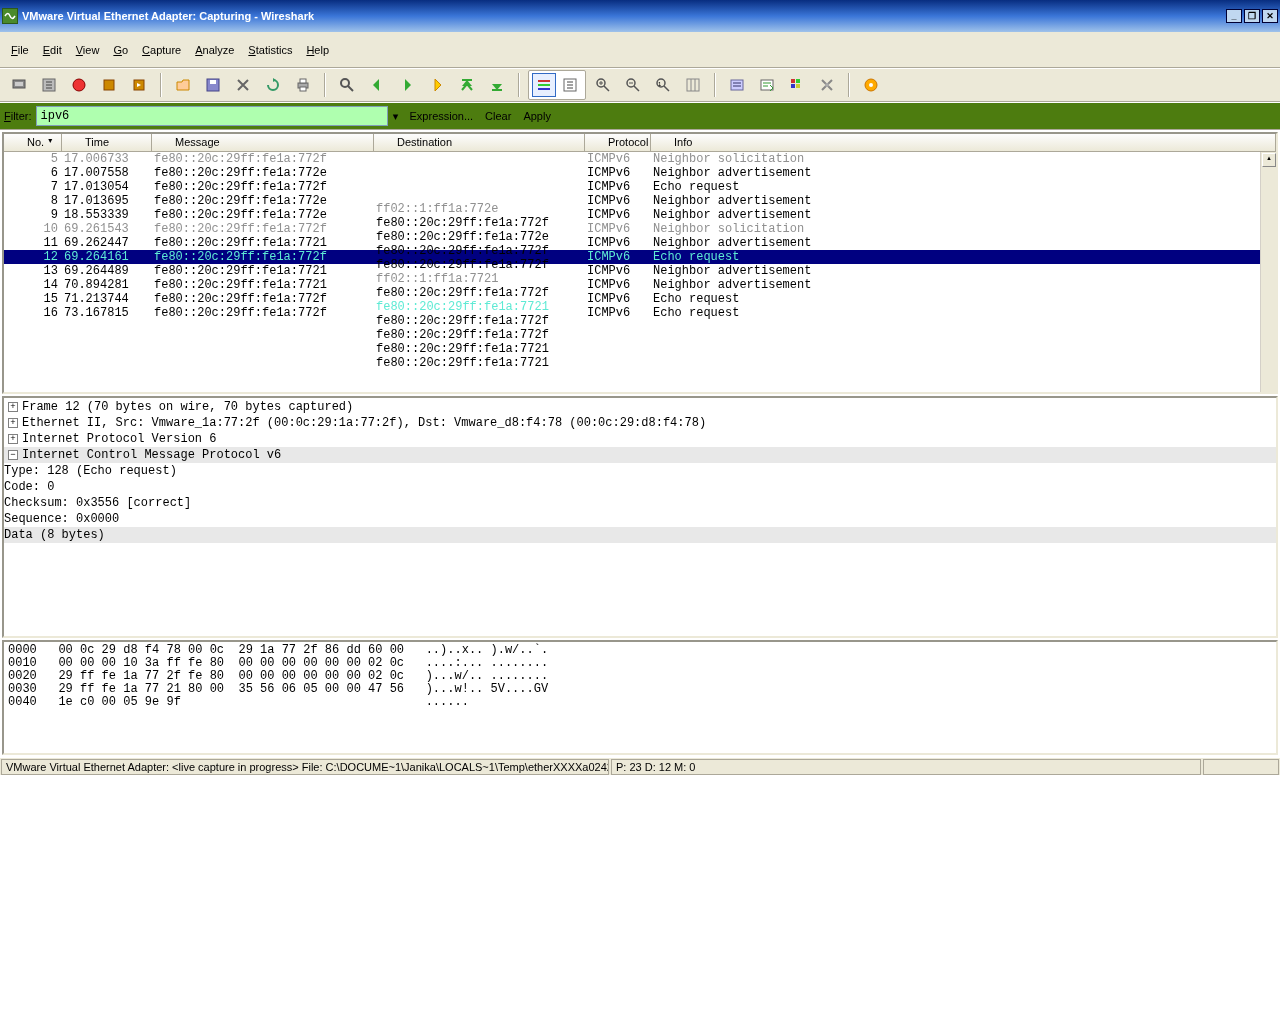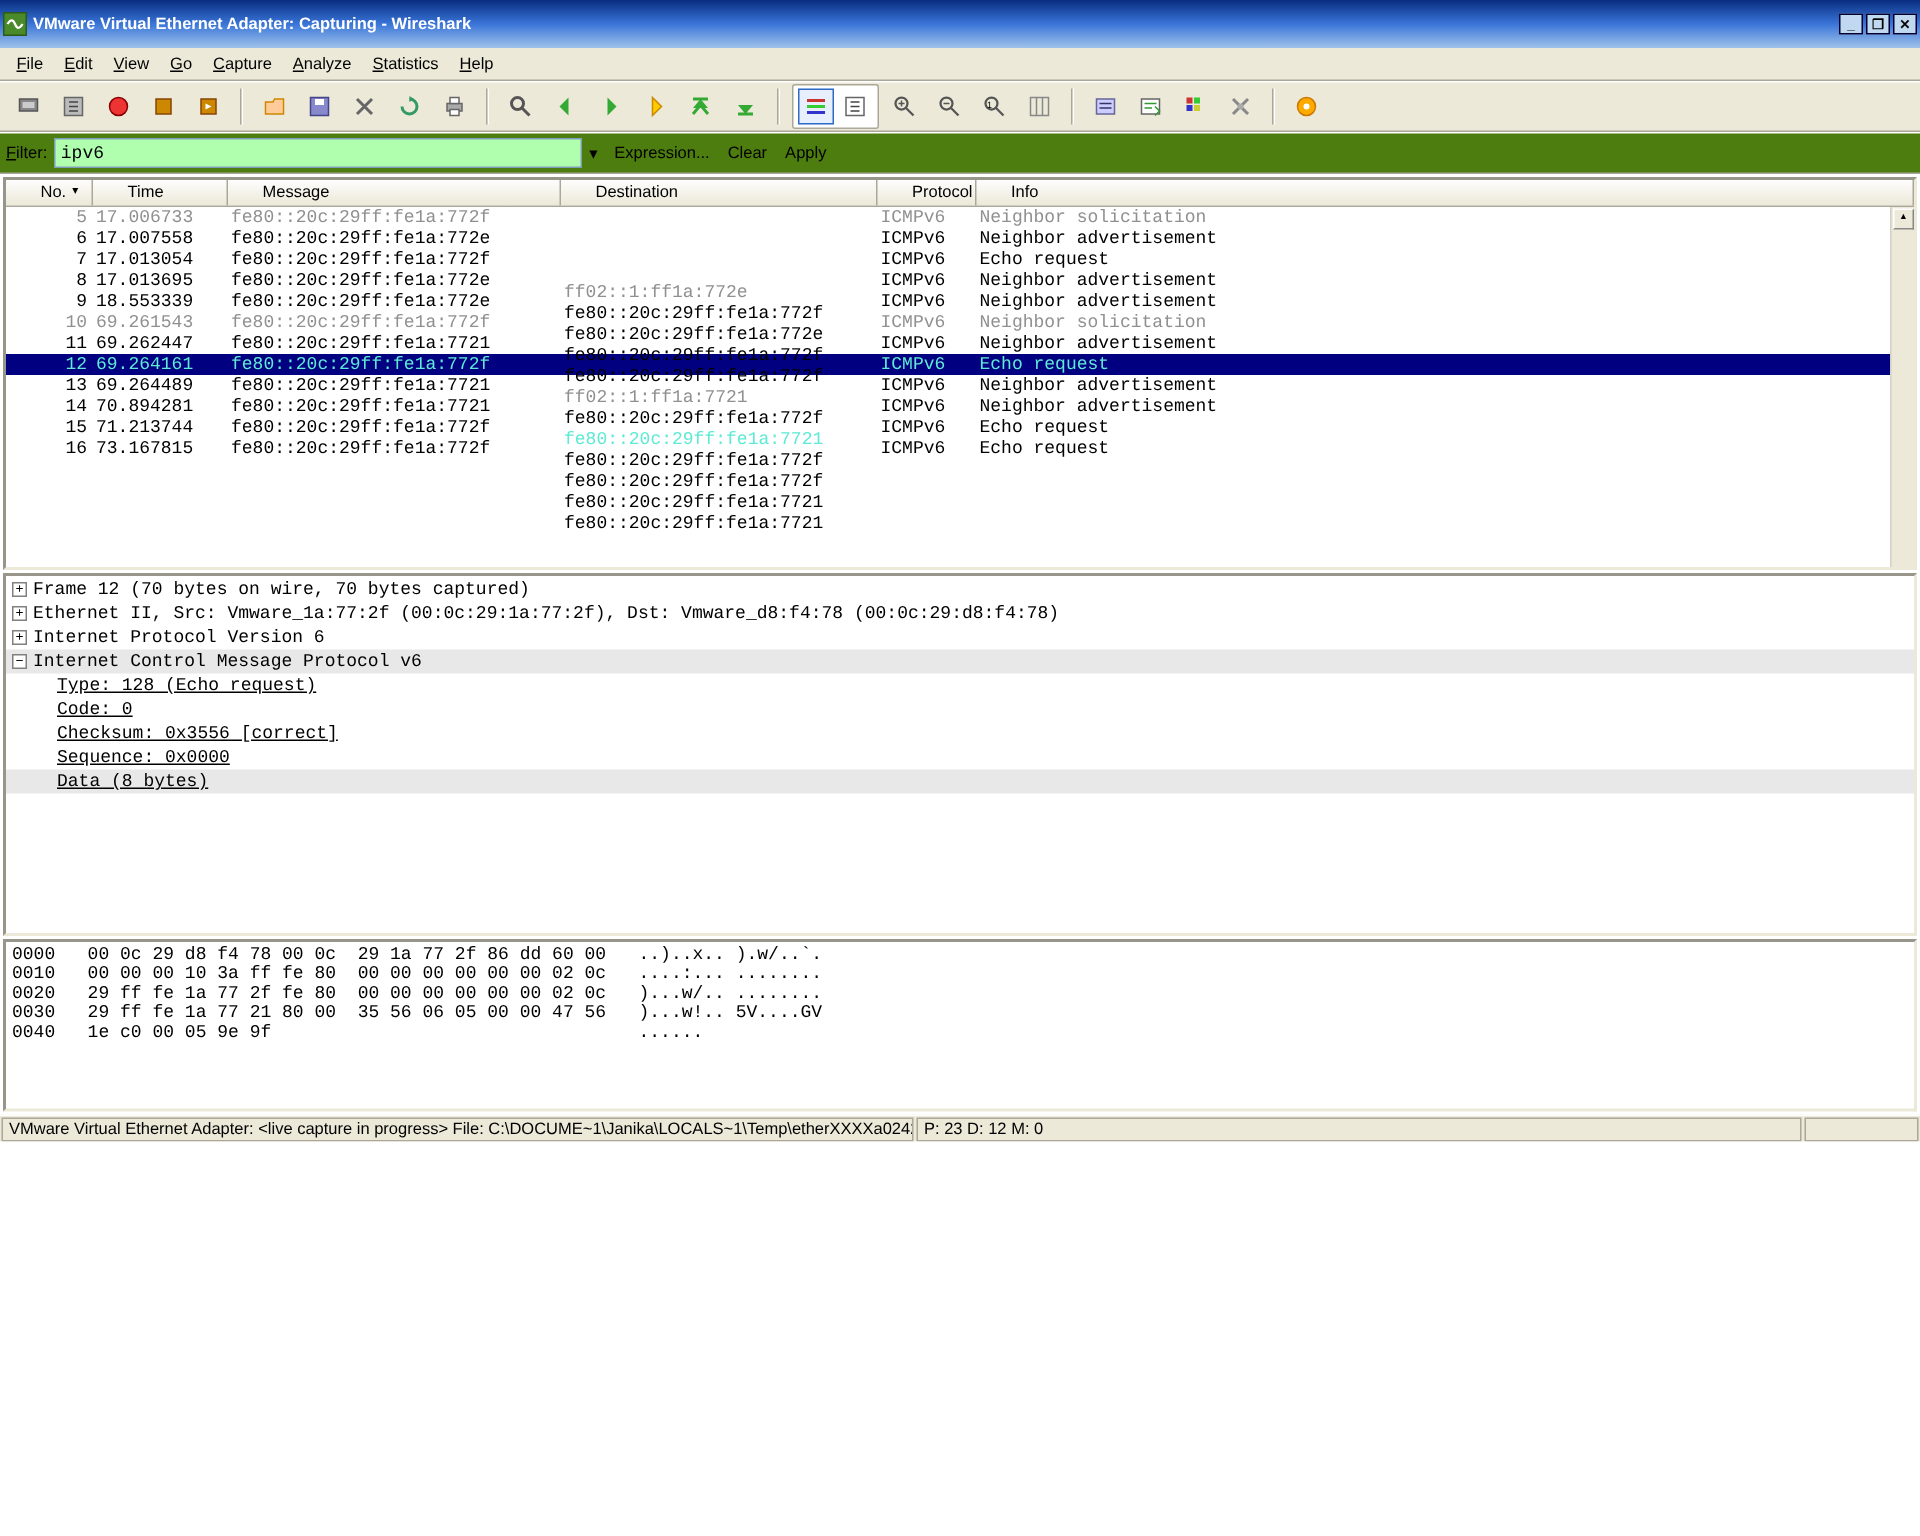--- a/index.html
+++ b/index.html
@@ -2,21 +2,21 @@
 <html><head>
 <meta charset="utf-8">
 <style>
   * { box-sizing: border-box; }
   body { margin:0; font-family: "Tahoma","Arial",sans-serif; font-size:11px; background:#fff; color:#000; }
   .titlebar { height:19px; background: linear-gradient(#082d80,#3a75d8,#9fc2ea); color:#fff; display:flex; align-items:center; padding:16px 2px; font-weight:bold; font-size:11px; }
   .titlebar .icon { width:16px; height:16px; background:#4a8a2b; margin-right:4px; border:1px solid #2d5a18; display:inline-flex; align-items:center; justify-content:center; }
   .titlebar .icon svg { width:12px; height:12px; }
   .titlebar .title { flex:1; }
   .titlebar .winbtn { width:16px; height:14px; background:#c0d8f0; border:1px solid #003; margin-left:2px; color:#000; display:inline-flex; align-items:center; justify-content:center; font-size:9px; font-weight:bold; }
-  .menubar { height:22px; background:#ece9d8; border-bottom:1px solid #aca899; display:flex; align-items:center; padding:0 4px; }
+  .menubar { height:36px; background:#ece9d8; border-bottom:1px solid #aca899; display:flex; align-items:center; padding:0 4px; }
   .menubar .menuitem { padding:2px 7px; cursor:default; }
   .menubar .menuitem .u { text-decoration:underline; }
   .toolbar { height:34px; background:#ece9d8; border-bottom:1px solid #aca899; border-top:1px solid #fff; display:flex; align-items:center; padding:0 4px; }
   .tbtn { width:24px; height:24px; display:inline-flex; align-items:center; justify-content:center; margin:0 3px; border:1px solid transparent; }
   .tbtn svg { width:16px; height:16px; }
   .tsep { width:2px; height:24px; border-left:1px solid #aca899; border-right:1px solid #fff; margin:0 6px; }
   .tgroup { display:flex; align-items:center; border:1px solid #aca899; border-radius:2px; padding:2px; background:#fff; margin:0 2px;}
   .tgroup .tbtn { margin:0 1px; }
   .tgroup .tbtn.pressed { background:#e7efff; border:1px solid #316ac5; }
   .filterbar { height:28px; background:#4d7c0f; border-top:1px solid #fff; border-bottom:1px solid #aca899; display:flex; align-items:center; padding:0 4px; }
@@ -45,21 +45,21 @@
   .prow .proto { width:66px; padding:0 2px; }
   .prow .info { flex:1; padding:0 2px; }
   .prow.gray { color:#909090; }
   .prow.selected { background:#000080; color:#5eead4; }
   .vscroll { width:16px; background:#ece9d8; border-left:1px solid #d4d0c8; position:absolute; right:0; top:18px; bottom:0; }
   .vscroll .up { width:14px; height:14px; margin:1px; background:#ece9d8; border:1px solid #fff; border-right-color:#888; border-bottom-color:#888; font-size:7px; text-align:center;}
   .details { height:242px; }
   .details .body { flex:1; overflow:auto; font-family:"Lucida Console","Courier New",monospace; font-size:12px; padding:1px 0; }
   .details .node { display:flex; align-items:flex-start; line-height:16px; }
   .details .node .tog { width:10px; height:10px; border:1px solid #808080; margin:3px 4px 0 4px; font-size:9px; line-height:8px; text-align:center; background:#fff; flex:0 0 auto;}
-  .details .leaf { padding-left:34px; line-height:16px;text-decoration:underline; }
+  .details .leaf { line-height:16px; }
   .details .node.hilite, .details .leaf.hilite { background:#e8e8e8; }
   .hex { height:115px; }
   .hex .body { flex:1; overflow:auto; font-family:"Lucida Console","Courier New",monospace; font-size:12px; padding:2px 4px; white-space:pre; line-height:13px; }
   .status { height:18px; background:#ece9d8; border-top:1px solid #fff; display:flex; align-items:center; font-size:11px; }
   .status .cell { border:1px solid #aca899; height:16px; margin:0 1px; padding:0 4px; display:flex; align-items:center; overflow:hidden; white-space:nowrap;}
   .status .c1 { width:608px; }
   .status .c2 { width:590px; }
   .status .c3 { flex:1; }
   .phdr .no-sort { font-size:8px; margin-left:4px; }
 </style>

